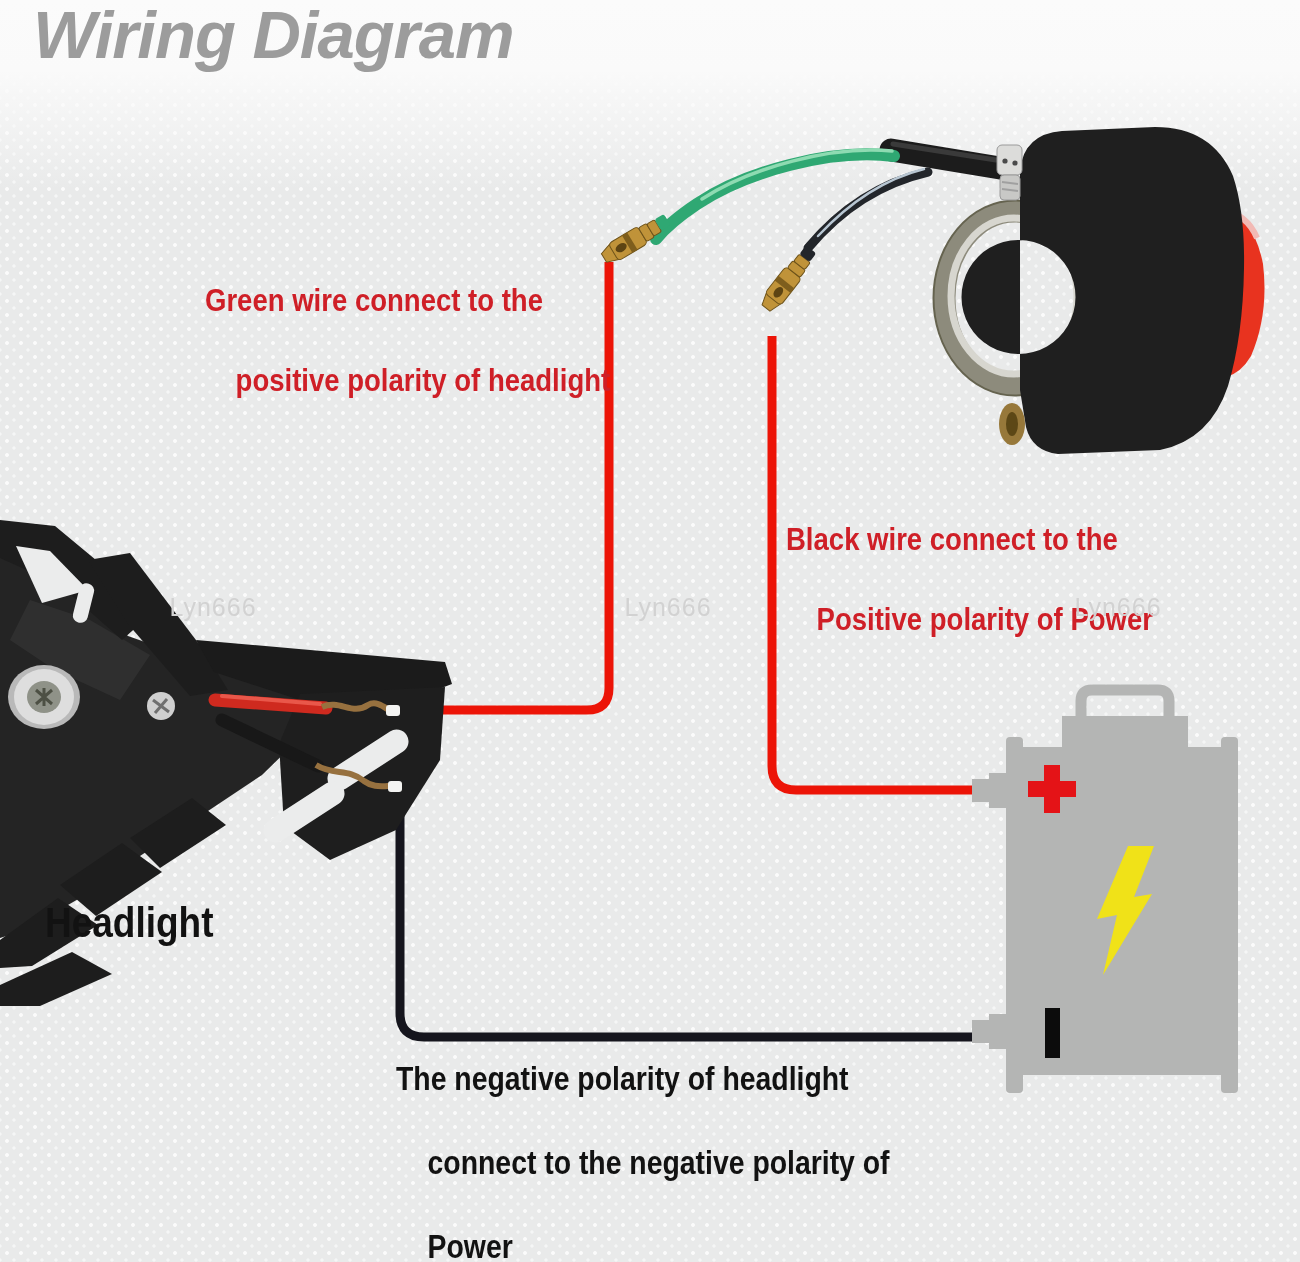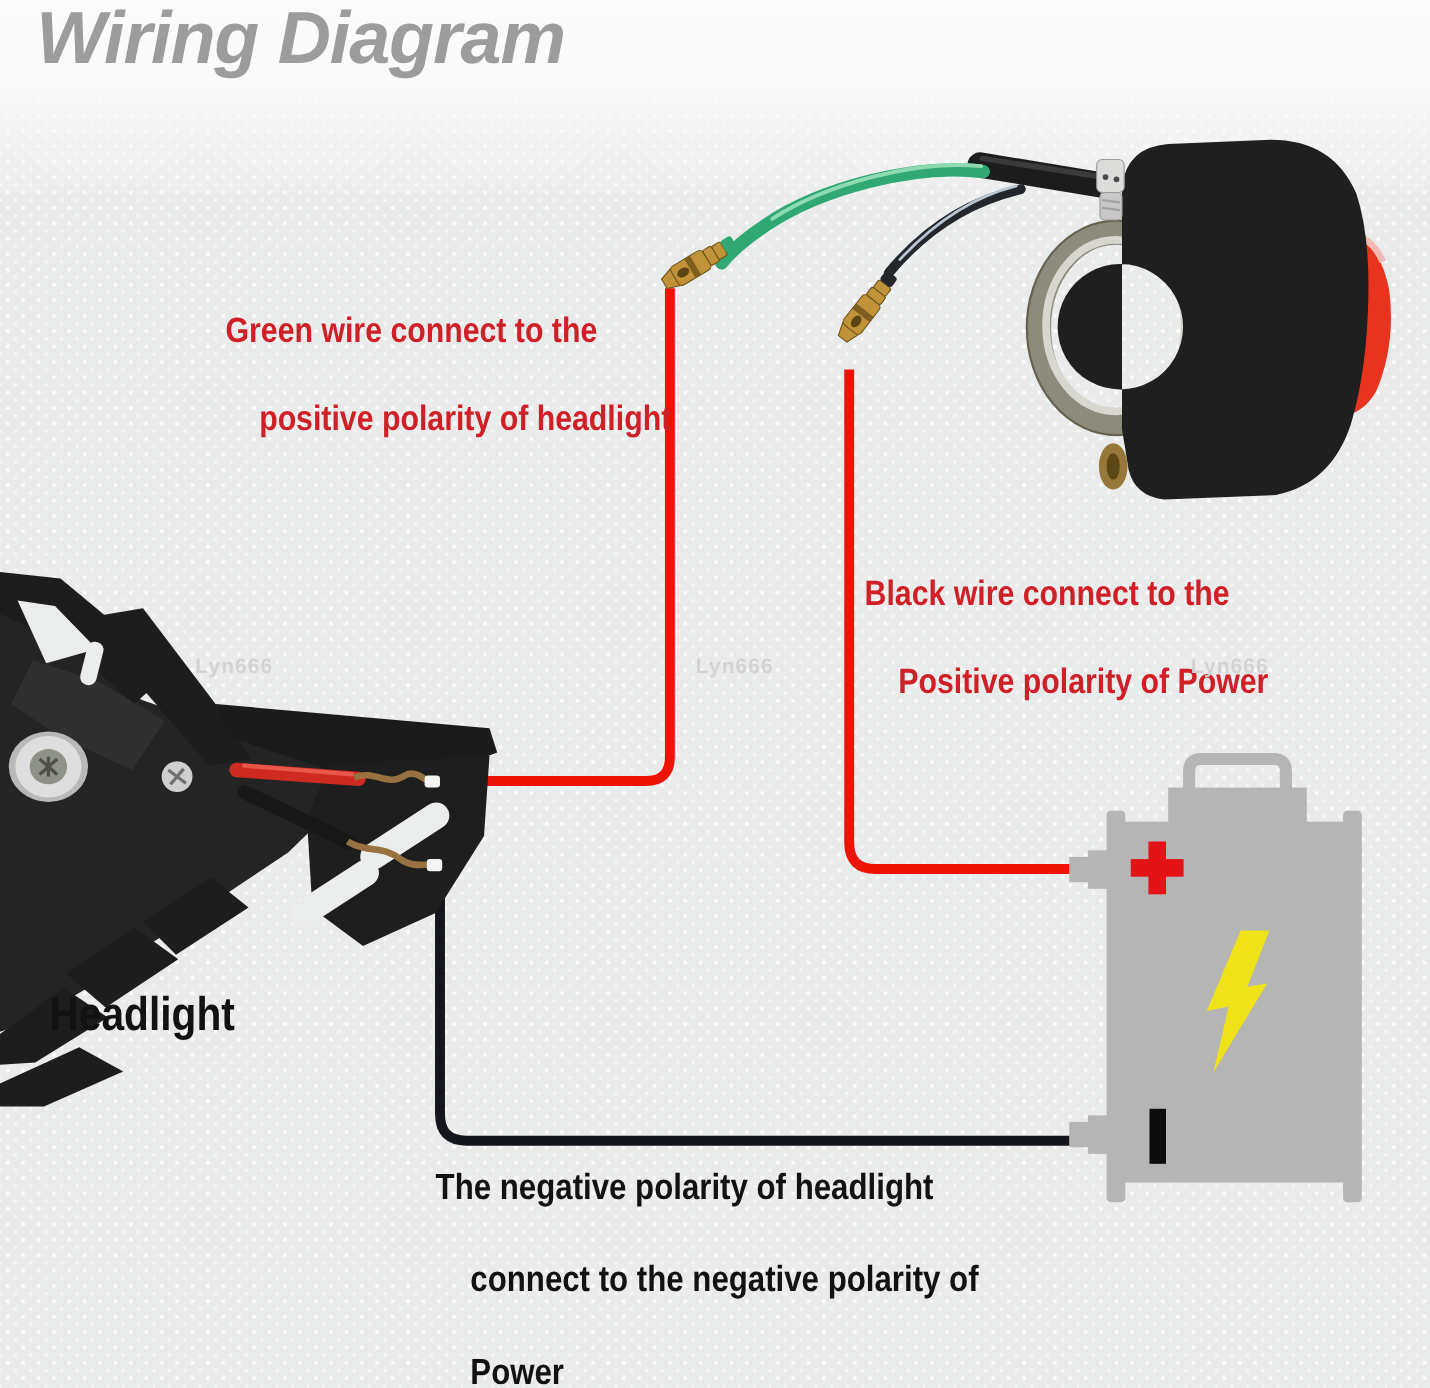--- a/index.html
+++ b/index.html
@@ -29,22 +29,22 @@
   .ann-red{color:var(--c-red-text,#cf1f27);}
   .ann-black{color:var(--c-black-text,#121212);}
   .ann-green-wire{left:205px;top:280px;font-size:32px;line-height:40px;}
   .ann-black-wire{left:786px;top:519px;font-size:32px;line-height:40px;}
   .ann-negative{left:396px;top:1058px;font-size:33px;line-height:42px;}
   .headlight-label{
     left:45px;top:898px;font-size:43px;font-weight:bold;
     color:var(--c-black-text,#121212);transform:scaleX(.86);
   }
   .wm{
-    position:absolute;font-size:19px;color:var(--c-watermark,#d2d2d2);
-    transform:translate(-50%,-50%);letter-spacing:1px;font-weight:bold;
+    position:absolute;font-size:25px;color:var(--c-watermark,#d2d2d2);
+    transform:translate(-50%,-50%);letter-spacing:1px;
   }
 </style>
 </head>
 <body>
 
 <div id="stage">
 
   <svg id="art" width="1300" height="1262" viewBox="0 0 1300 1262">
 
     <g>

